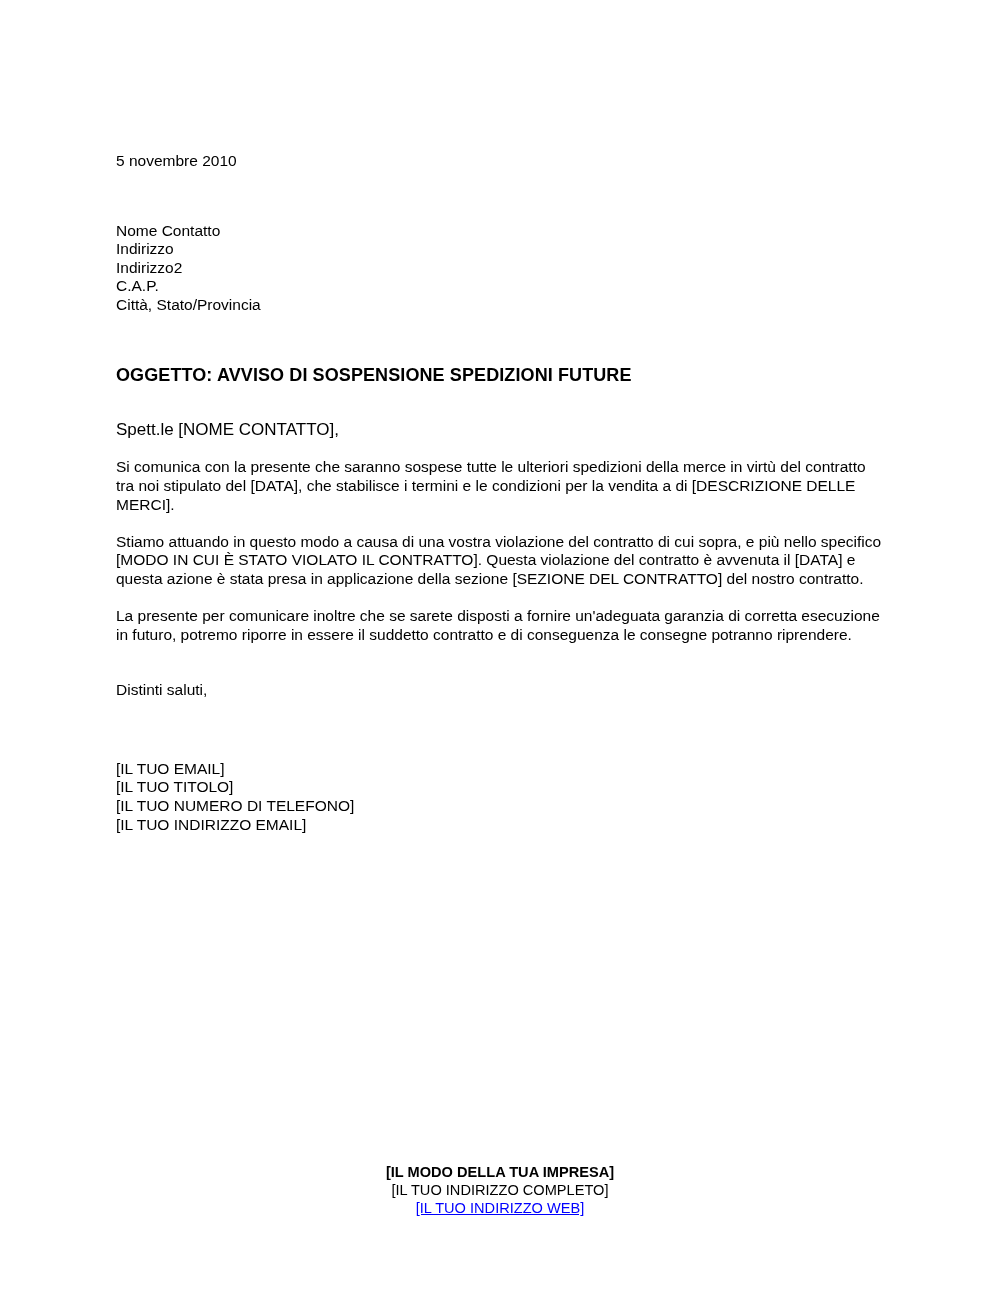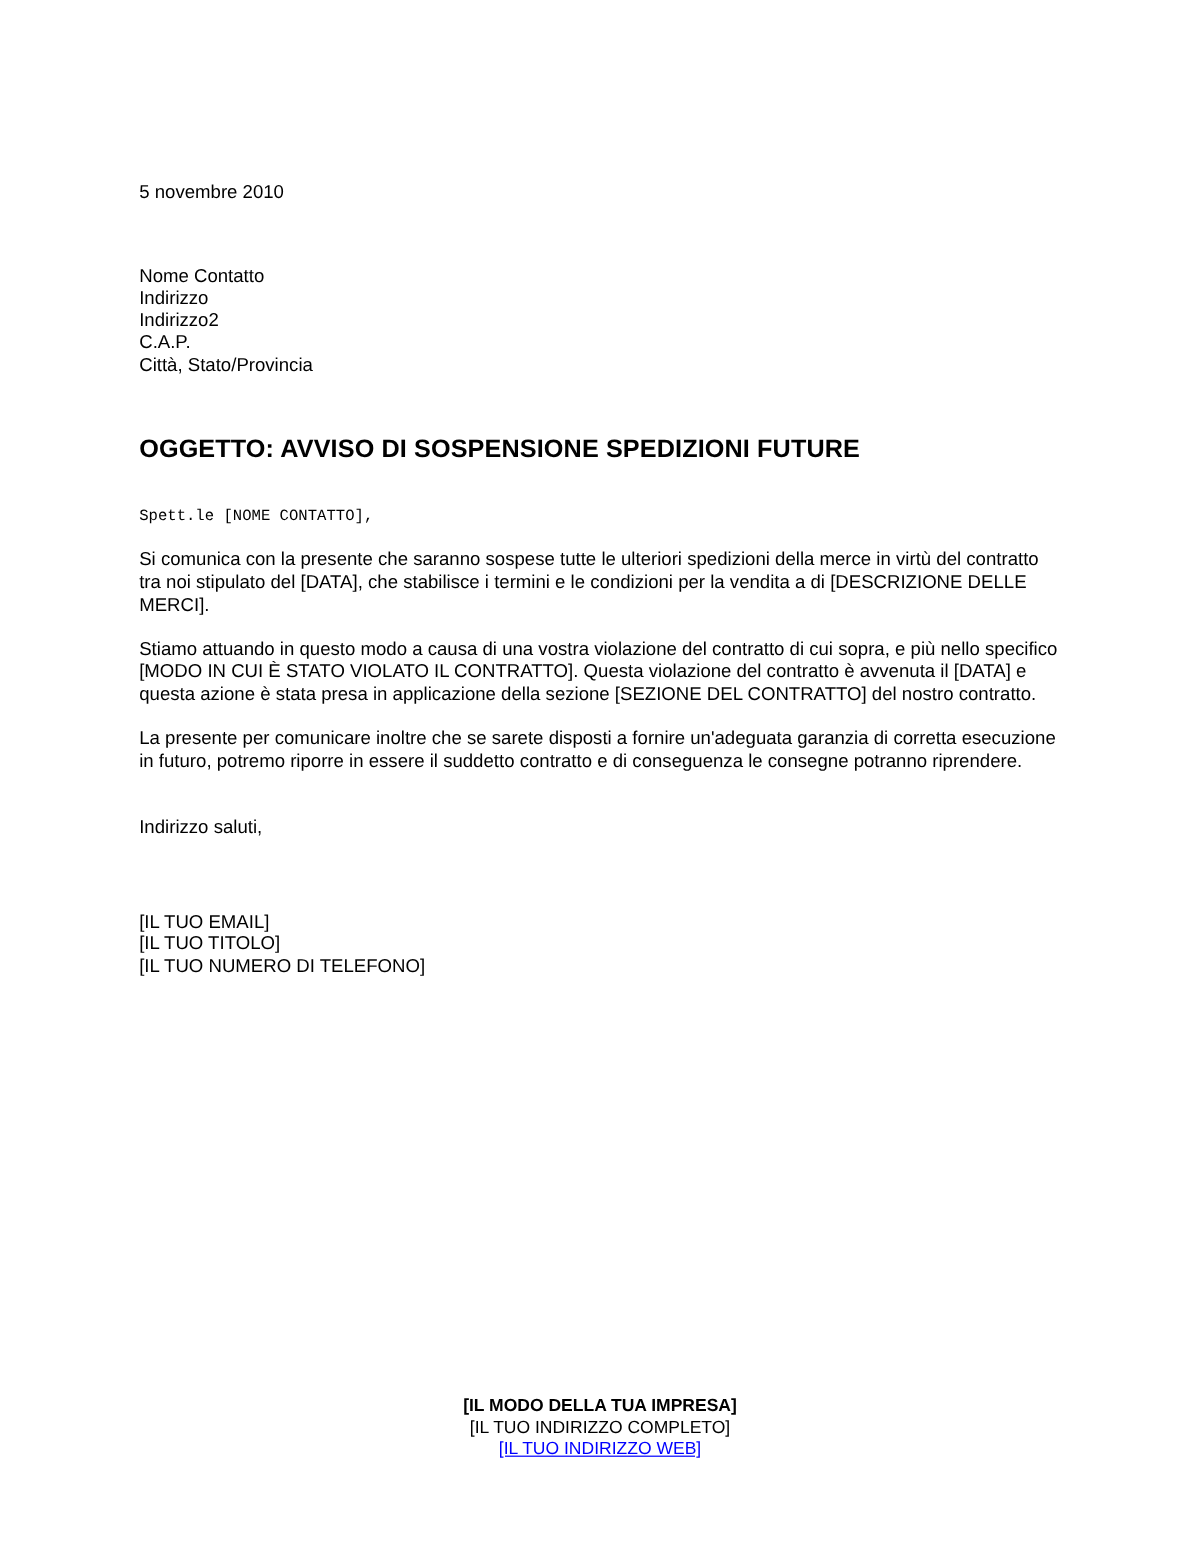--- a/index.html
+++ b/index.html
@@ -48,30 +48,29 @@
   .date-block {
     margin-bottom: 0;
   }
   .spacer-lg { height: 51px; }
   .spacer-md { height: 37px; }
   .spacer-sm { height: 18.6px; }
   .spacer-sig { height: 60px; }
 
   .subject {
     font-weight: bold;
-    font-size: 21px;
+    font-size: 18px;
     line-height: 18.6px;
     margin: 0;
     letter-spacing: 0.1px;
   }
   .greeting {
-    font-size: 13px;
+    font-size: 17px;
     line-height: 18.6px;
     margin: 0;
-    font-family: Liberation Mono, monospace;
   }
 
   
   .footer {
     position: absolute;
     left: 0;
     top: 1163px;
     width: 1000px;
     text-align: center;
   }
@@ -126,28 +125,29 @@
     <div class="spacer-sm"></div>
 
     <p class="para">Stiamo attuando in questo modo a causa di una vostra violazione del contratto di cui sopra, e più nello specifico [MODO IN CUI È STATO VIOLATO IL CONTRATTO]. Questa violazione del contratto è avvenuta il [DATA] e questa azione è stata presa in applicazione della sezione [SEZIONE DEL CONTRATTO] del nostro contratto.</p>
 
     <div class="spacer-sm"></div>
 
     <p class="para">La presente per comunicare inoltre che se sarete disposti a fornire un'adeguata garanzia di corretta esecuzione in futuro, potremo riporre in essere il suddetto contratto e di conseguenza le consegne potranno riprendere.</p>
 
     <div class="spacer-md"></div>
 
-    <p class="line">Indirizzo saluti,</p>
+    <p class="line">Distinti saluti,</p>
 
     <div class="spacer-sig"></div>
 
     <div class="block">
       <p class="line">[IL TUO EMAIL]</p>
       <p class="line">[IL TUO TITOLO]</p>
       <p class="line">[IL TUO NUMERO DI TELEFONO]</p>
+      <p class="line">[IL TUO INDIRIZZO EMAIL]</p>
     </div>
 
   </div>
 
   <div class="footer">
     <p class="footer-line footer-company">[IL MODO DELLA TUA IMPRESA]</p>
     <p class="footer-line">[IL TUO INDIRIZZO COMPLETO]</p>
     <p class="footer-line"><a class="footer-web" href="#">[IL TUO INDIRIZZO WEB]</a></p>
   </div>
 

